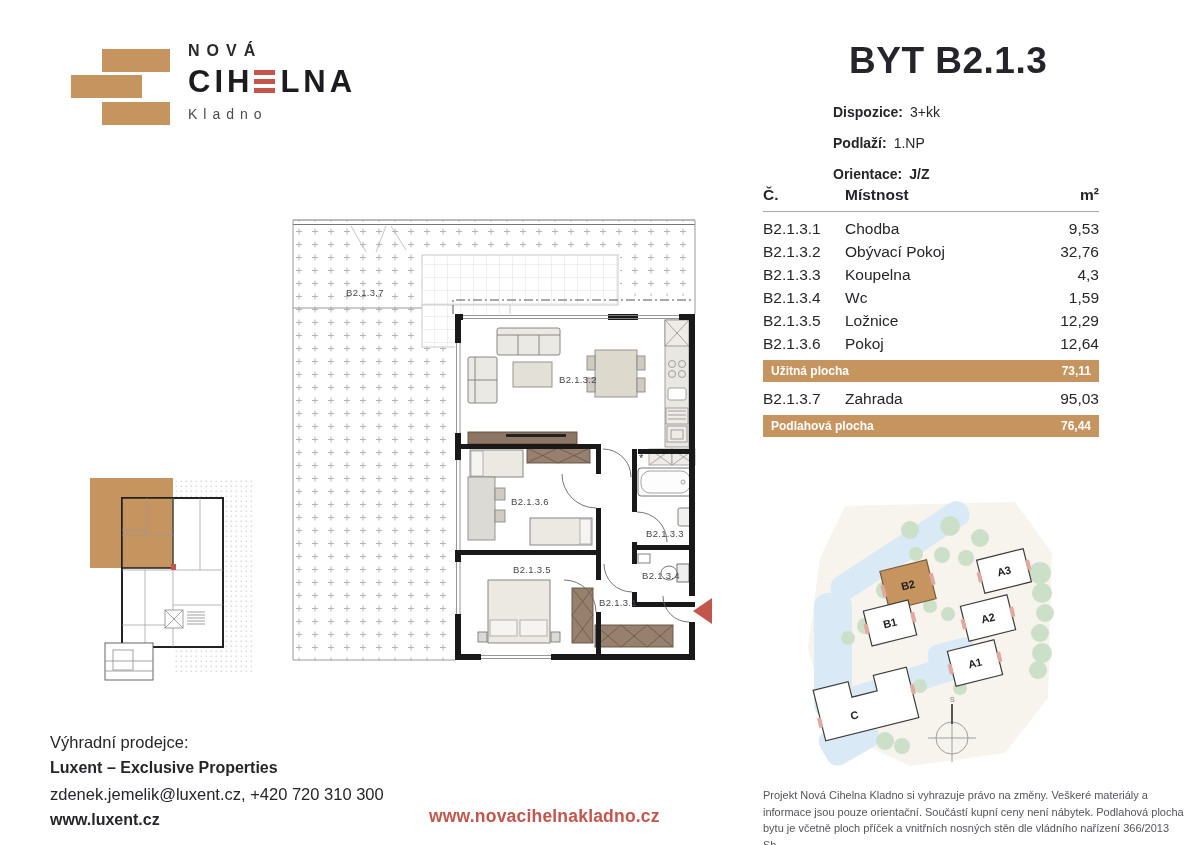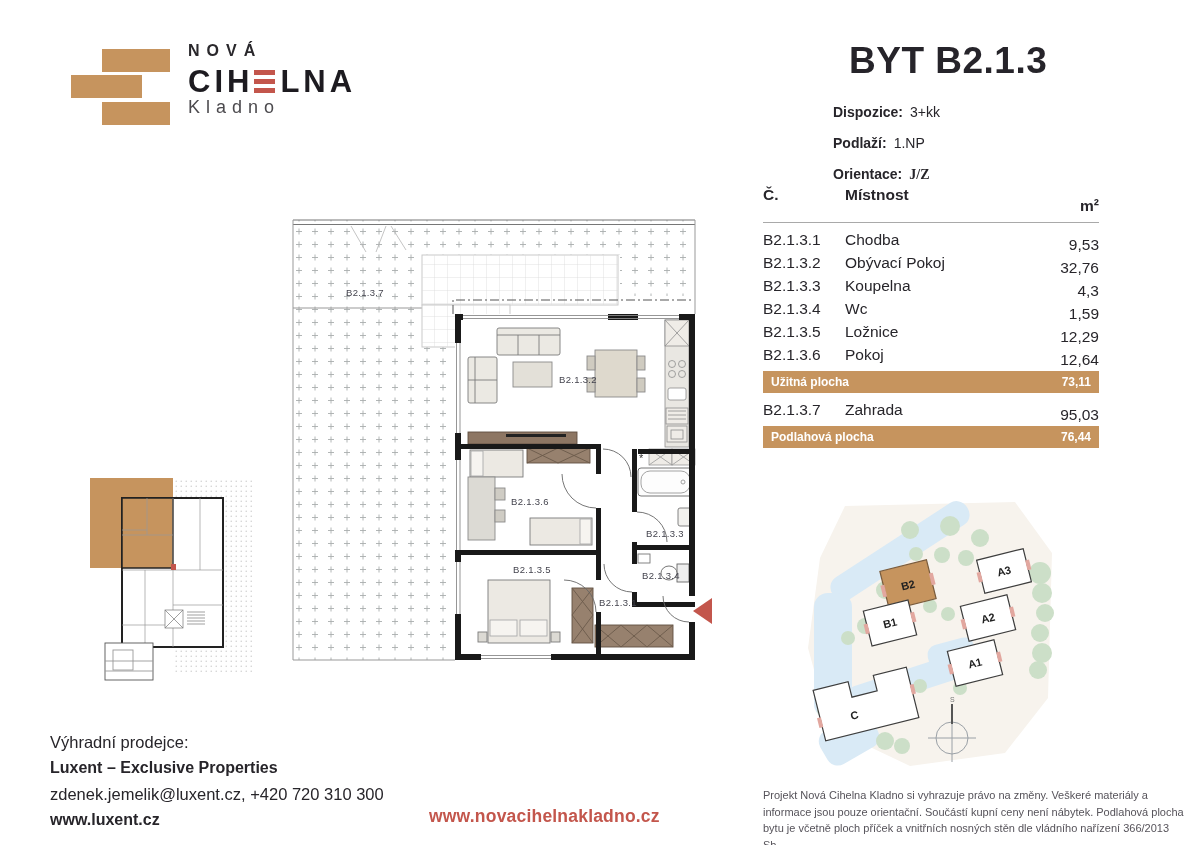--- a/index.html
+++ b/index.html
@@ -7,38 +7,38 @@
         font-family:"Liberation Sans",sans-serif;color:#27252A;overflow:hidden;}
   .abs{position:absolute;}
 
   
   #logo-text{left:188px;top:42px;}
   .logo-top{font-size:16px;font-weight:600;letter-spacing:7px;color:#2a282c;}
   .logo-name{display:flex;align-items:center;margin-top:6px;font-size:31px;font-weight:800;
              letter-spacing:4px;color:#1d1b20;line-height:1;}
   .brick-e{display:inline-block;width:21px;height:23px;margin:0 5px 0 1px;
            background:repeating-linear-gradient(to bottom,#C3564C 0 5px,rgba(0,0,0,0) 5px 9px);}
-  .logo-city{font-size:18px;letter-spacing:6px;color:#4c4a4e;}
+  .logo-city{font-size:14px;letter-spacing:6px;color:#4c4a4e;margin-top:9px;}
 
   
   #hdr{left:833px;top:24px;width:330px;}
   #hdr h1{margin:16px;font-size:37px;font-weight:800;letter-spacing:.5px;color:#26242a;}
   .spec-row{font-size:14px;line-height:29px;margin-top:2px;}
   .spec-row b{font-weight:800;}
   .spec-val{font-weight:400;margin-left:7px;}
-  .spec-val.bold{font-weight:800;font-family:Liberation Serif, serif;}
+  .spec-val.bold{font-weight:800;}
   #hdr .spec-row:first-of-type{margin-top:12px;}
 
   
   #tbl{left:763px;top:186px;width:336px;font-size:15.5px;}
   .t-head{display:flex;font-weight:700;padding-bottom:7px;border-bottom:1px solid #a9a9a9;margin-bottom:5px;}
   .t-row{display:flex;height:23px;align-items:center;}
   .c-id{width:82px;}
   .c-name{flex:1;}
-  .c-area{width:60px;text-align:right;margin-top:11px;}
+  .c-area{width:60px;text-align:right;}
   .t-band{display:flex;align-items:center;height:22px;background:#C6945E;color:#fff;
           font-weight:700;font-size:12px;padding:0 8px;margin:5px 0;}
   .t-band .b-label{flex:1;}
 
   
   #f-left{left:50px;top:729px;font-size:16.5px;line-height:26px;}
   .f-bold{font-weight:800;font-size:16px;}
   #f-url-red{left:429px;top:806px;font-size:17.5px;font-weight:800;color:#C3564C;letter-spacing:.2px;}
   #f-disc{left:763px;top:787px;width:424px;font-size:11px;line-height:1.5;color:#56535a;}
 

